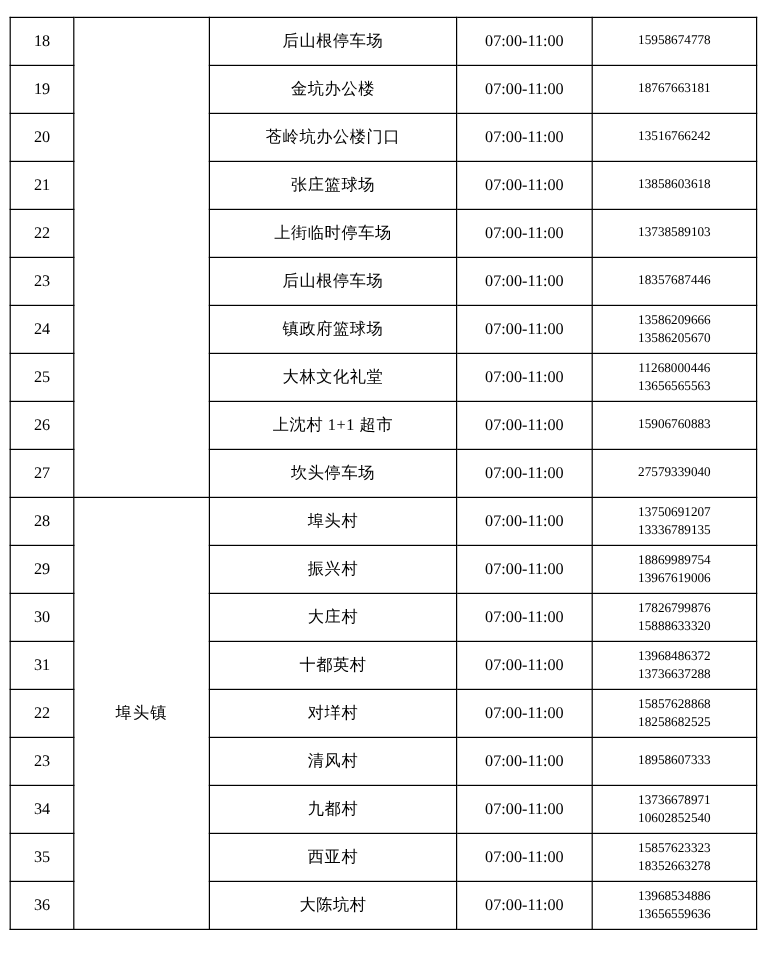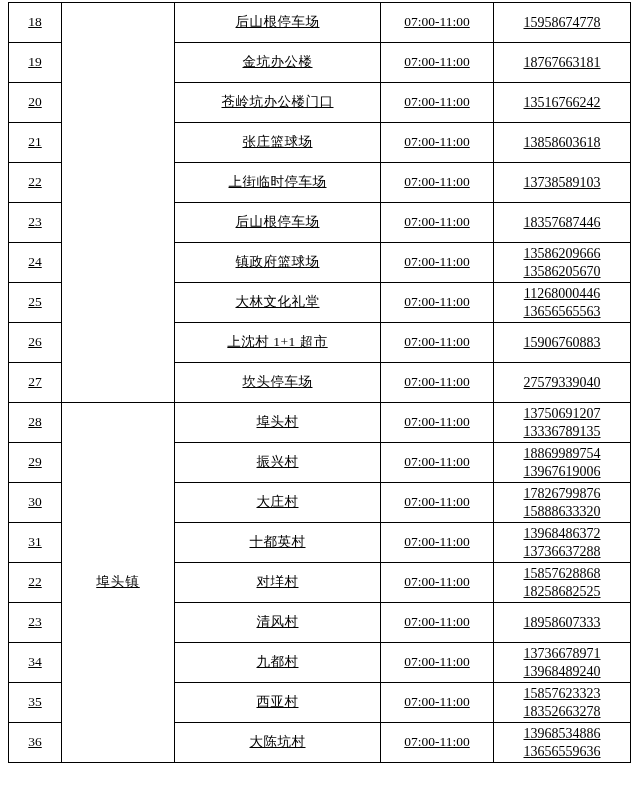--- a/index.html
+++ b/index.html
@@ -17,43 +17,42 @@
   .sheet {
     width: 633px;
     height: 795px;
     position: relative;
     box-sizing: border-box;
   }
   table.grid {
     border-collapse: collapse;
     width: 617px;
     margin-left: 8px;
-    margin-top: 2px;
+    margin-top: 14px;
     table-layout: fixed;
-    text-decoration: underline;
   }
   table.grid td {
     border: 1px solid #000000;
     text-align: center;
     vertical-align: middle;
     font-size: 13.5px;
     line-height: 1.35;
     padding: 0;
     height: 39px;
     font-family: "Liberation Serif", "DejaVu Serif", serif;
   }
   td.col-idx { width: 52px; }
   td.col-town { width: 112px; }
   td.col-place { width: 205px; }
   td.col-time { width: 112px; }
   td.col-phone { width: 136px; }
 
   .phone-line {
     display: block;
-    font-size: 14px;
+    font-size: 11px;
     line-height: 1.28;
   }
   .twoline td {
     height: 44px;
   }
   .town-cell {
     font-size: 14px;
     letter-spacing: 1px;
   }
   .place-cell {
@@ -228,21 +227,21 @@
           <span class="phone-line">18958607333</span>
         </td>
       </tr>
 
       <tr class="twoline">
         <td class="col-idx idx-cell">34</td>
         <td class="col-place place-cell">九都村</td>
         <td class="col-time time-cell">07:00-11:00</td>
         <td class="col-phone">
           <span class="phone-line">13736678971</span>
-          <span class="phone-line">13968489240</span>
+          <span class="phone-line">10602852540</span>
         </td>
       </tr>
 
       <tr class="twoline">
         <td class="col-idx idx-cell">35</td>
         <td class="col-place place-cell">西亚村</td>
         <td class="col-time time-cell">07:00-11:00</td>
         <td class="col-phone">
           <span class="phone-line">15857623323</span>
           <span class="phone-line">18352663278</span>

